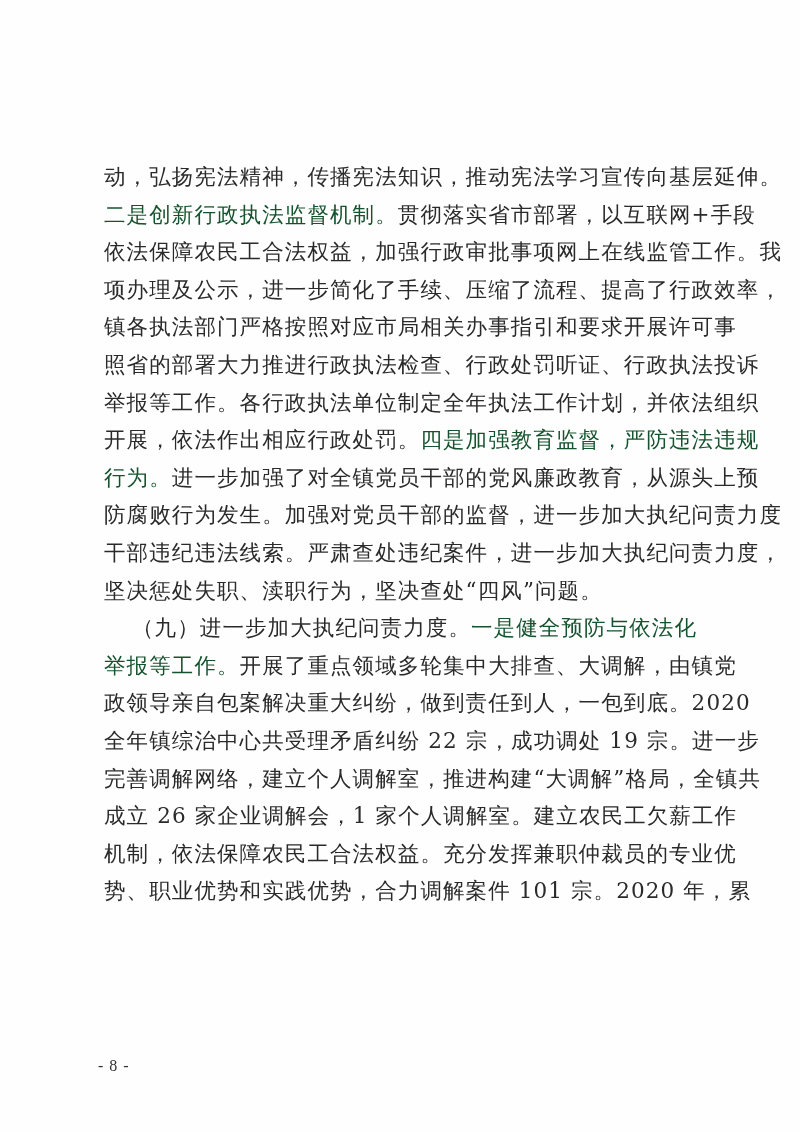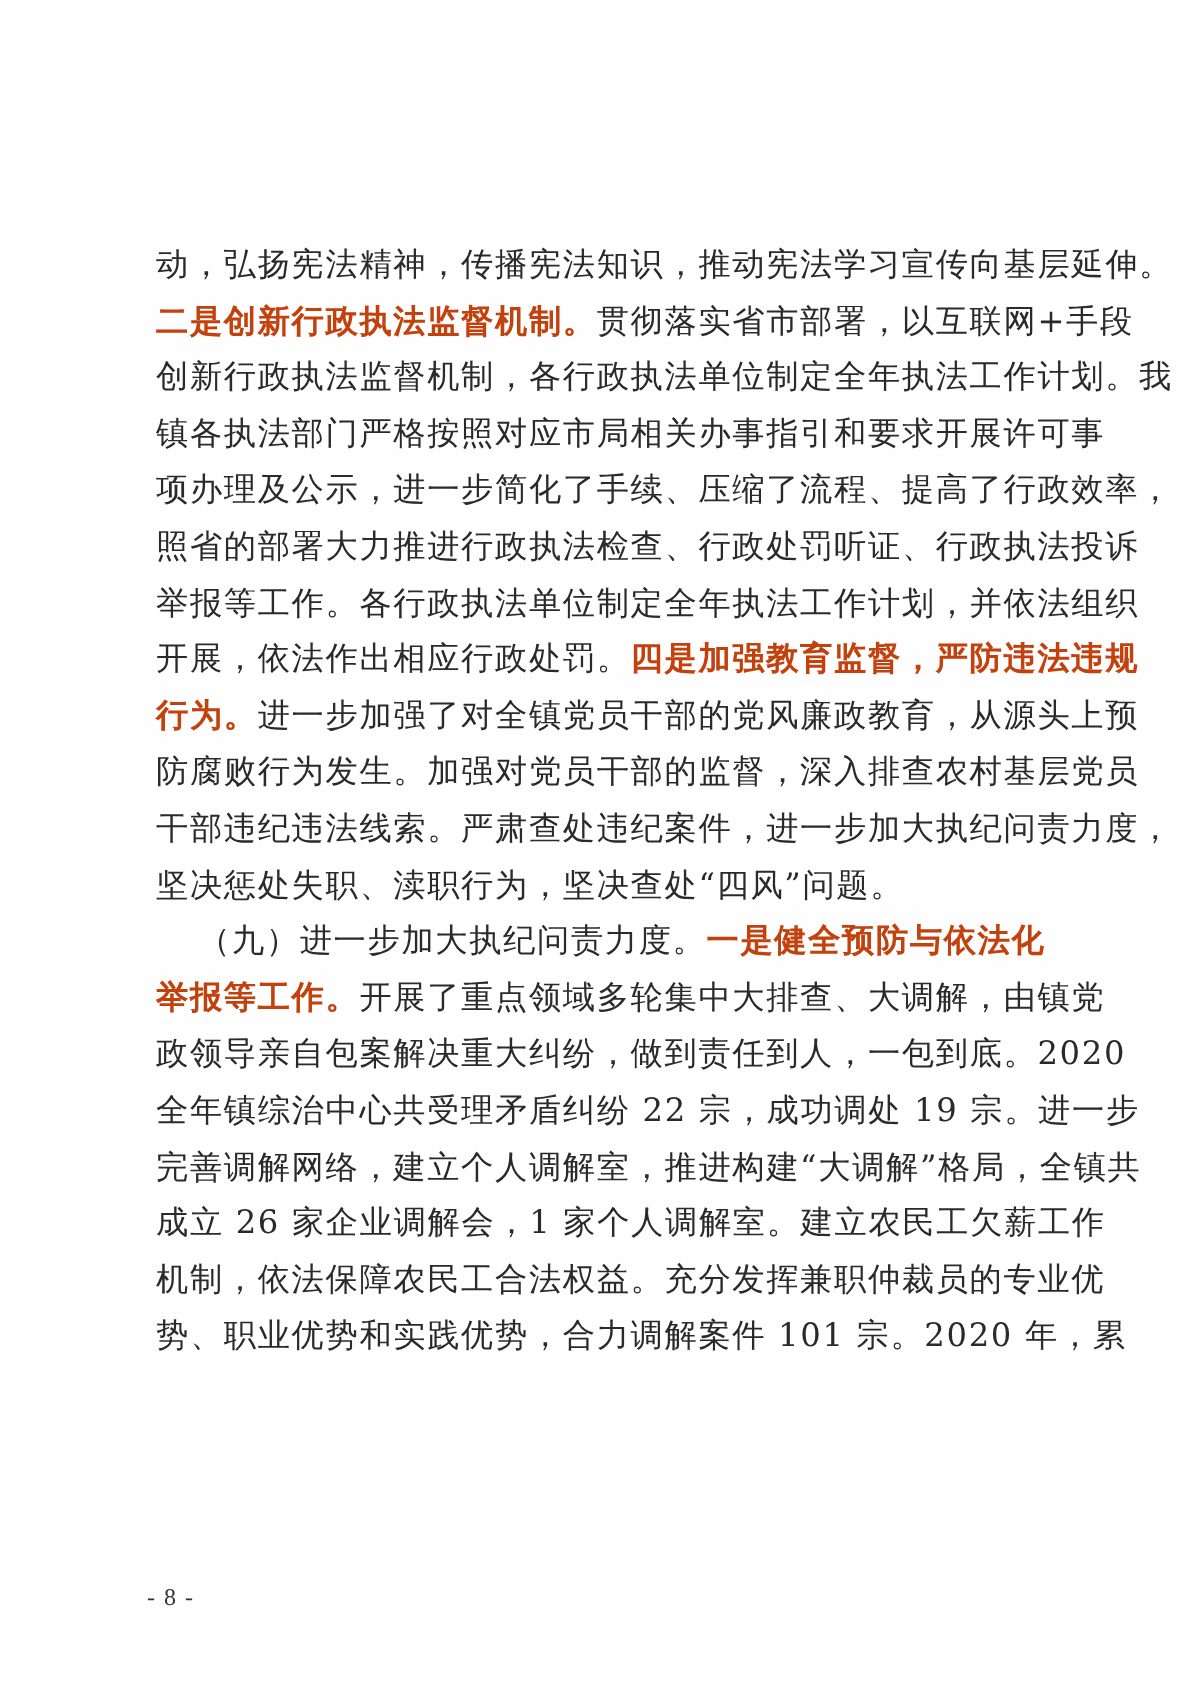--- a/index.html
+++ b/index.html
@@ -38,46 +38,46 @@
       text-align: justify;
       text-align-last: justify;
     }
     .line.last {
       text-align-last: left;
     }
     .line.indent {
       padding-left: 28px;
     }
     .seg { font-weight: normal; }
-    .seg.bold { font-weight: bold; color: #c2410c; }
+    .seg.bold { font-weight: normal; color: #14532d; }
     .page-number {
       position: absolute;
       left: 98px;
       top: 1057px;
       font-family: "Liberation Serif", "DejaVu Serif", serif;
       font-size: 16px;
       color: #333333;
       letter-spacing: 1px;
     }
   </style>
 </head>
 <body>
 
 <div class="page">
   <div class="body-text" id="body-text">
       <span class="line"><span class="seg">动，弘扬宪法精神，传播宪法知识，推动宪法学习宣传向基层延伸。</span></span>
       <span class="line"><span class="seg bold">二是创新行政执法监督机制。</span><span class="seg">贯彻落实省市部署，以互联网+手段</span></span>
-      <span class="line"><span class="seg">创新行政执法监督机制，各行政执法单位制定全年执法工作计划。我</span></span>
+      <span class="line"><span class="seg">依法保障农民工合法权益，加强行政审批事项网上在线监管工作。我</span></span>
+      <span class="line"><span class="seg">项办理及公示，进一步简化了手续、压缩了流程、提高了行政效率，</span></span>
       <span class="line"><span class="seg">镇各执法部门严格按照对应市局相关办事指引和要求开展许可事</span></span>
-      <span class="line"><span class="seg">项办理及公示，进一步简化了手续、压缩了流程、提高了行政效率，</span></span>
       <span class="line"><span class="seg">照省的部署大力推进行政执法检查、行政处罚听证、行政执法投诉</span></span>
       <span class="line"><span class="seg">举报等工作。各行政执法单位制定全年执法工作计划，并依法组织</span></span>
       <span class="line"><span class="seg">开展，依法作出相应行政处罚。</span><span class="seg bold">四是加强教育监督，严防违法违规</span></span>
       <span class="line"><span class="seg bold">行为。</span><span class="seg">进一步加强了对全镇党员干部的党风廉政教育，从源头上预</span></span>
-      <span class="line"><span class="seg">防腐败行为发生。加强对党员干部的监督，深入排查农村基层党员</span></span>
+      <span class="line"><span class="seg">防腐败行为发生。加强对党员干部的监督，进一步加大执纪问责力度</span></span>
       <span class="line"><span class="seg">干部违纪违法线索。严肃查处违纪案件，进一步加大执纪问责力度，</span></span>
       <span class="line last"><span class="seg">坚决惩处失职、渎职行为，坚决查处“四风”问题。</span></span>
       <span class="line indent"><span class="seg">（九）进一步加大执纪问责力度。</span><span class="seg bold">一是健全预防与依法化</span></span>
       <span class="line"><span class="seg bold">举报等工作。</span><span class="seg">开展了重点领域多轮集中大排查、大调解，由镇党</span></span>
       <span class="line"><span class="seg">政领导亲自包案解决重大纠纷，做到责任到人，一包到底。2020</span></span>
       <span class="line"><span class="seg">全年镇综治中心共受理矛盾纠纷 22 宗，成功调处 19 宗。进一步</span></span>
       <span class="line"><span class="seg">完善调解网络，建立个人调解室，推进构建“大调解”格局，全镇共</span></span>
       <span class="line"><span class="seg">成立 26 家企业调解会，1 家个人调解室。建立农民工欠薪工作</span></span>
       <span class="line"><span class="seg">机制，依法保障农民工合法权益。充分发挥兼职仲裁员的专业优</span></span>
       <span class="line"><span class="seg">势、职业优势和实践优势，合力调解案件 101 宗。2020 年，累</span></span>

